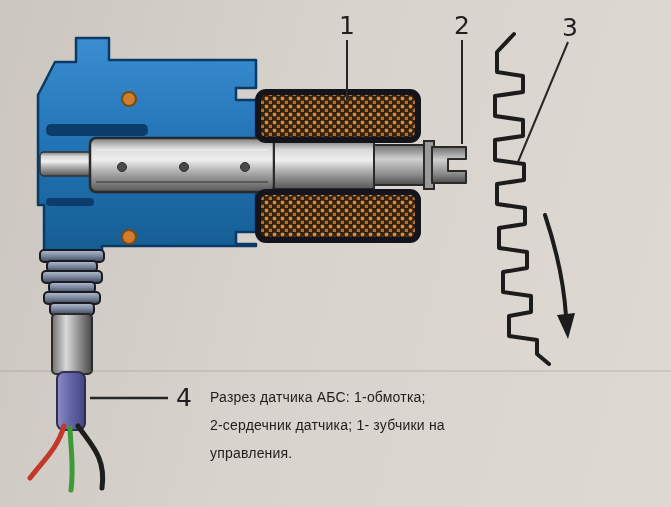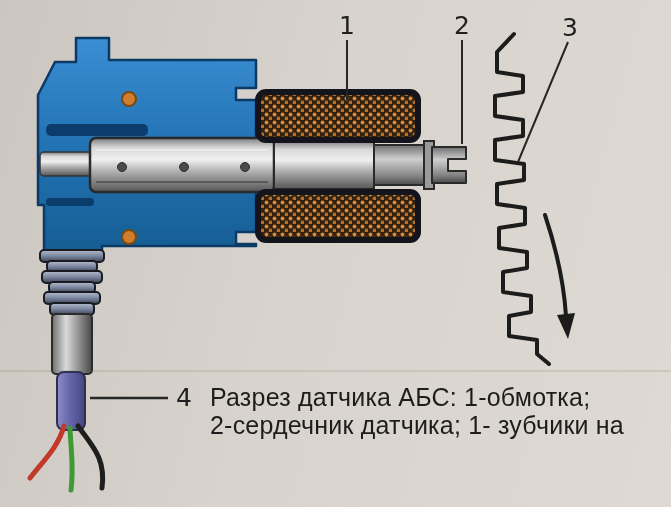--- a/index.html
+++ b/index.html
@@ -13,21 +13,21 @@
   .callout-num{
     position:absolute;font-size:25px;color:#1f1f1f;
     font-family:"DejaVu Sans",sans-serif;user-select:none;
   }
   .num-1{left:339px;top:11px;}
   .num-2{left:454px;top:11px;}
   .num-3{left:562px;top:13px;}
   .num-4{left:176px;top:383px;}
   .caption{
     position:absolute;left:210px;top:383px;width:454px;
-    font-size:25px;line-height:28px;color:#1d1d1d;letter-spacing:.2px;
+    font-size:14px;line-height:28px;color:#1d1d1d;letter-spacing:.2px;
   }
   .caption div{white-space:nowrap;}
 </style>
 </head>
 <body>
 
 <div class="stage">
 
   <svg width="671" height="507" viewBox="0 0 671 507">
     <defs>
@@ -131,15 +131,16 @@
   <div class="page-edge"></div>
 
   <span class="callout-num num-1">1</span>
   <span class="callout-num num-2">2</span>
   <span class="callout-num num-3">3</span>
   <span class="callout-num num-4">4</span>
 
   <div class="caption">
     <div>Разрез датчика АБС: 1-обмотка;</div>
     <div>2-сердечник датчика; 1- зубчики на</div>
+    <div>управления.</div>
   </div>
 
 </div>
 
 </body></html>

